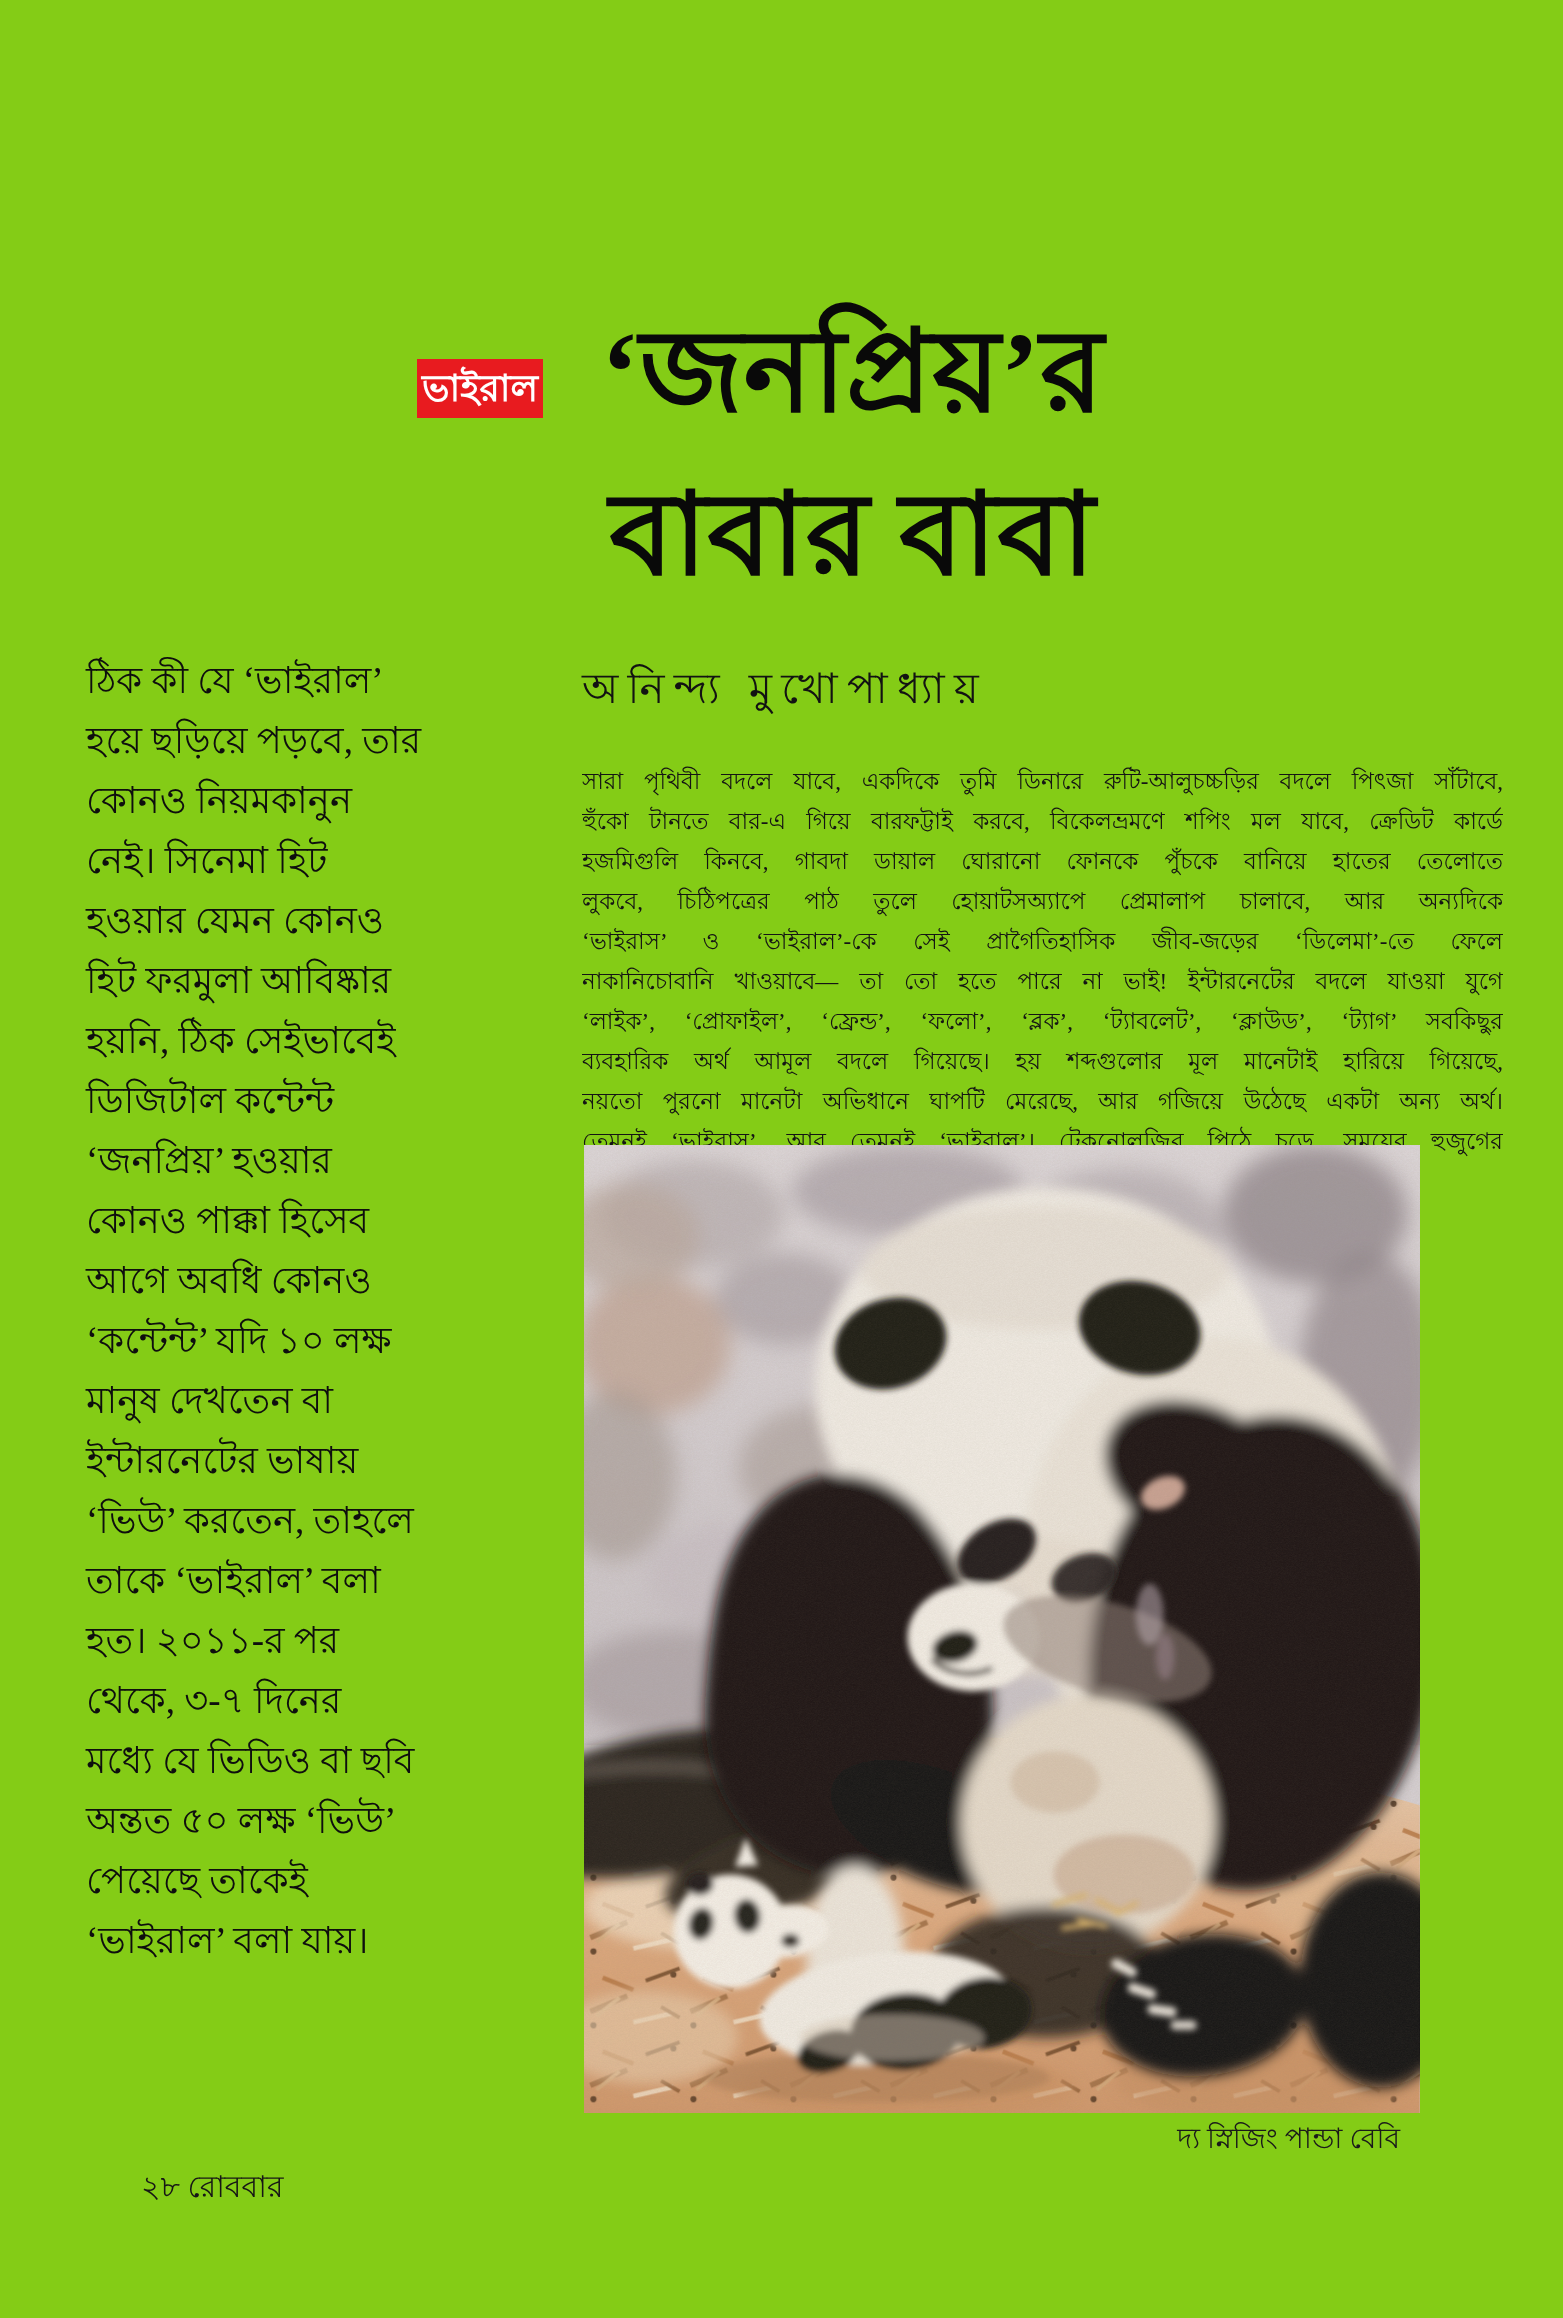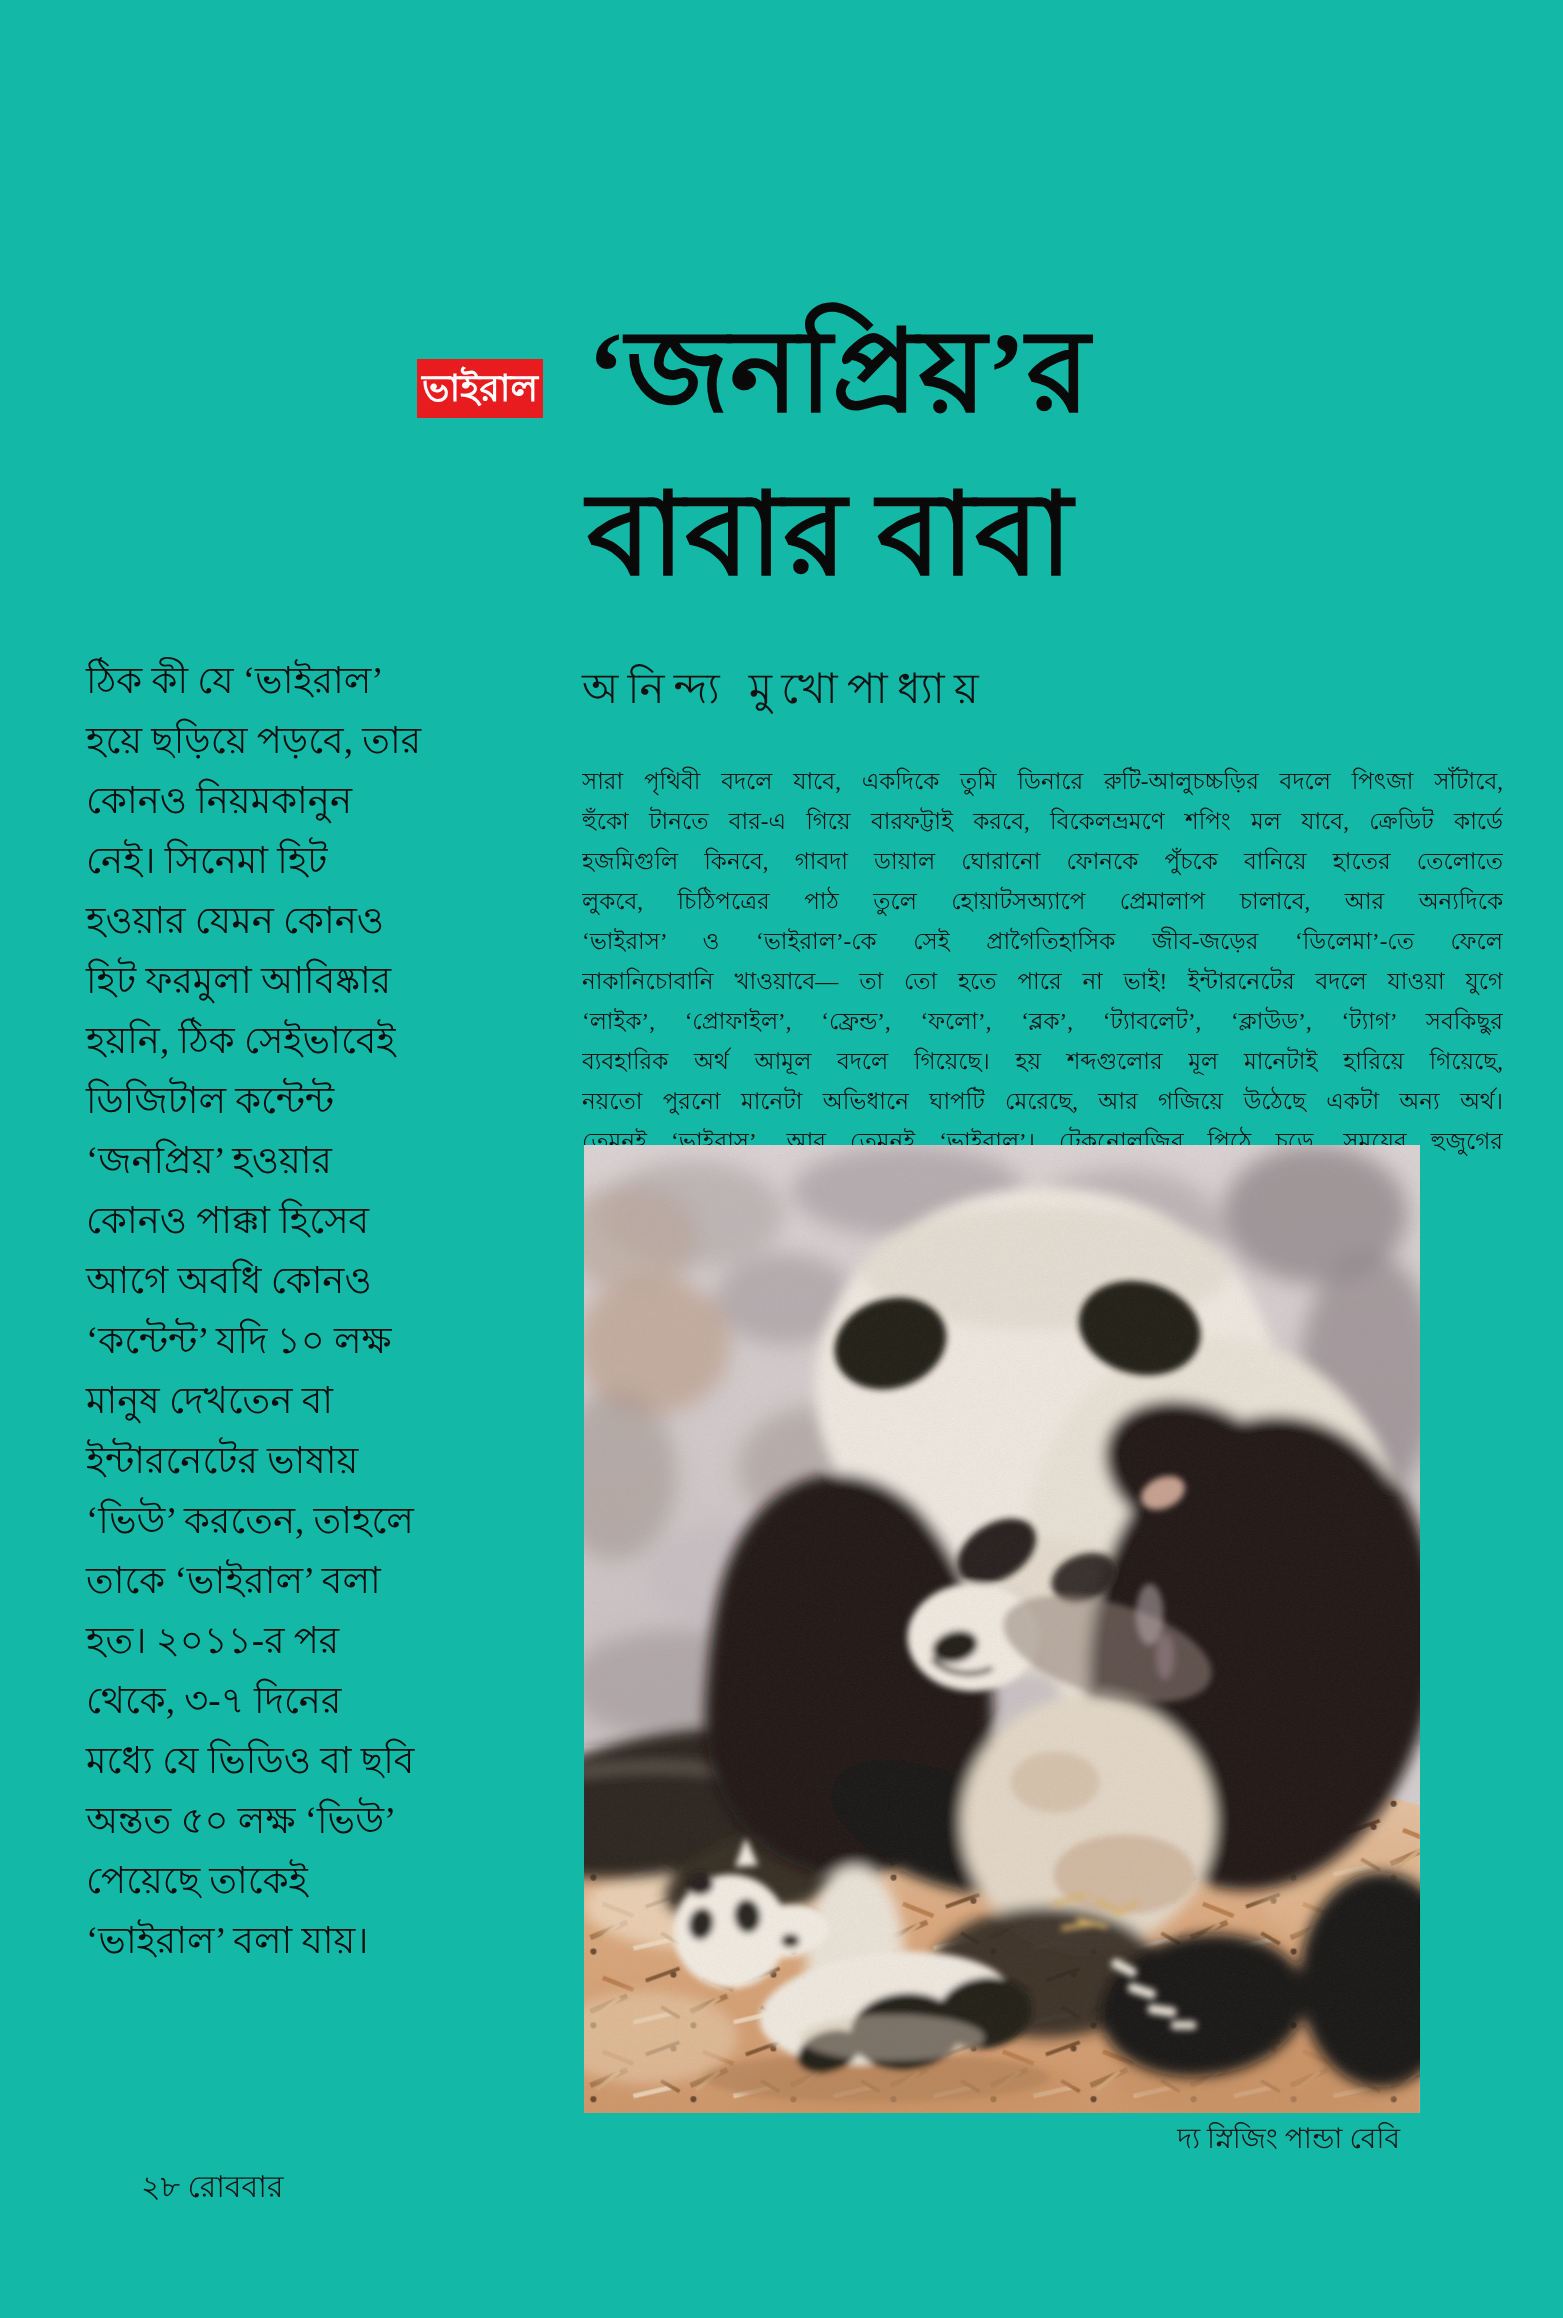--- a/index.html
+++ b/index.html
@@ -1,33 +1,33 @@
 <!DOCTYPE html>
 <html style="font-size:12.3px"><head>
 <meta charset="utf-8">
 <style>
   html,body{margin:0;padding:0;background:#888;}
   .page{
     position:relative;
     width:1563px;height:2319px;
-    background:#14b8a6;
+    background:#84cc16;
     font-family:"Liberation Serif","DejaVu Serif",serif;
     color:#0d0d0d;
     overflow:hidden;
   }
   .abs{position:absolute;}
   .tag{
     left:417px;top:359px;width:126px;height:59px;
     display:flex;align-items:center;justify-content:center;
     font-weight:bold;font-size:37px;line-height:1;
   }
   .headline{
     left:587px;top:291px;width:531px;
     font-weight:bold;font-size:115px;line-height:163px;
-    text-align:left;letter-spacing:0.8px;color:#090909;
+    text-align:center;letter-spacing:0.8px;color:#090909;
   }
   .byline{
     left:582px;top:656px;width:924px;
     font-size:42px;letter-spacing:9.2px;color:#121212;
     white-space:nowrap;
   }
   .body-col{
     left:582px;top:762px;width:921px;
   }
   .body-col .bline{

